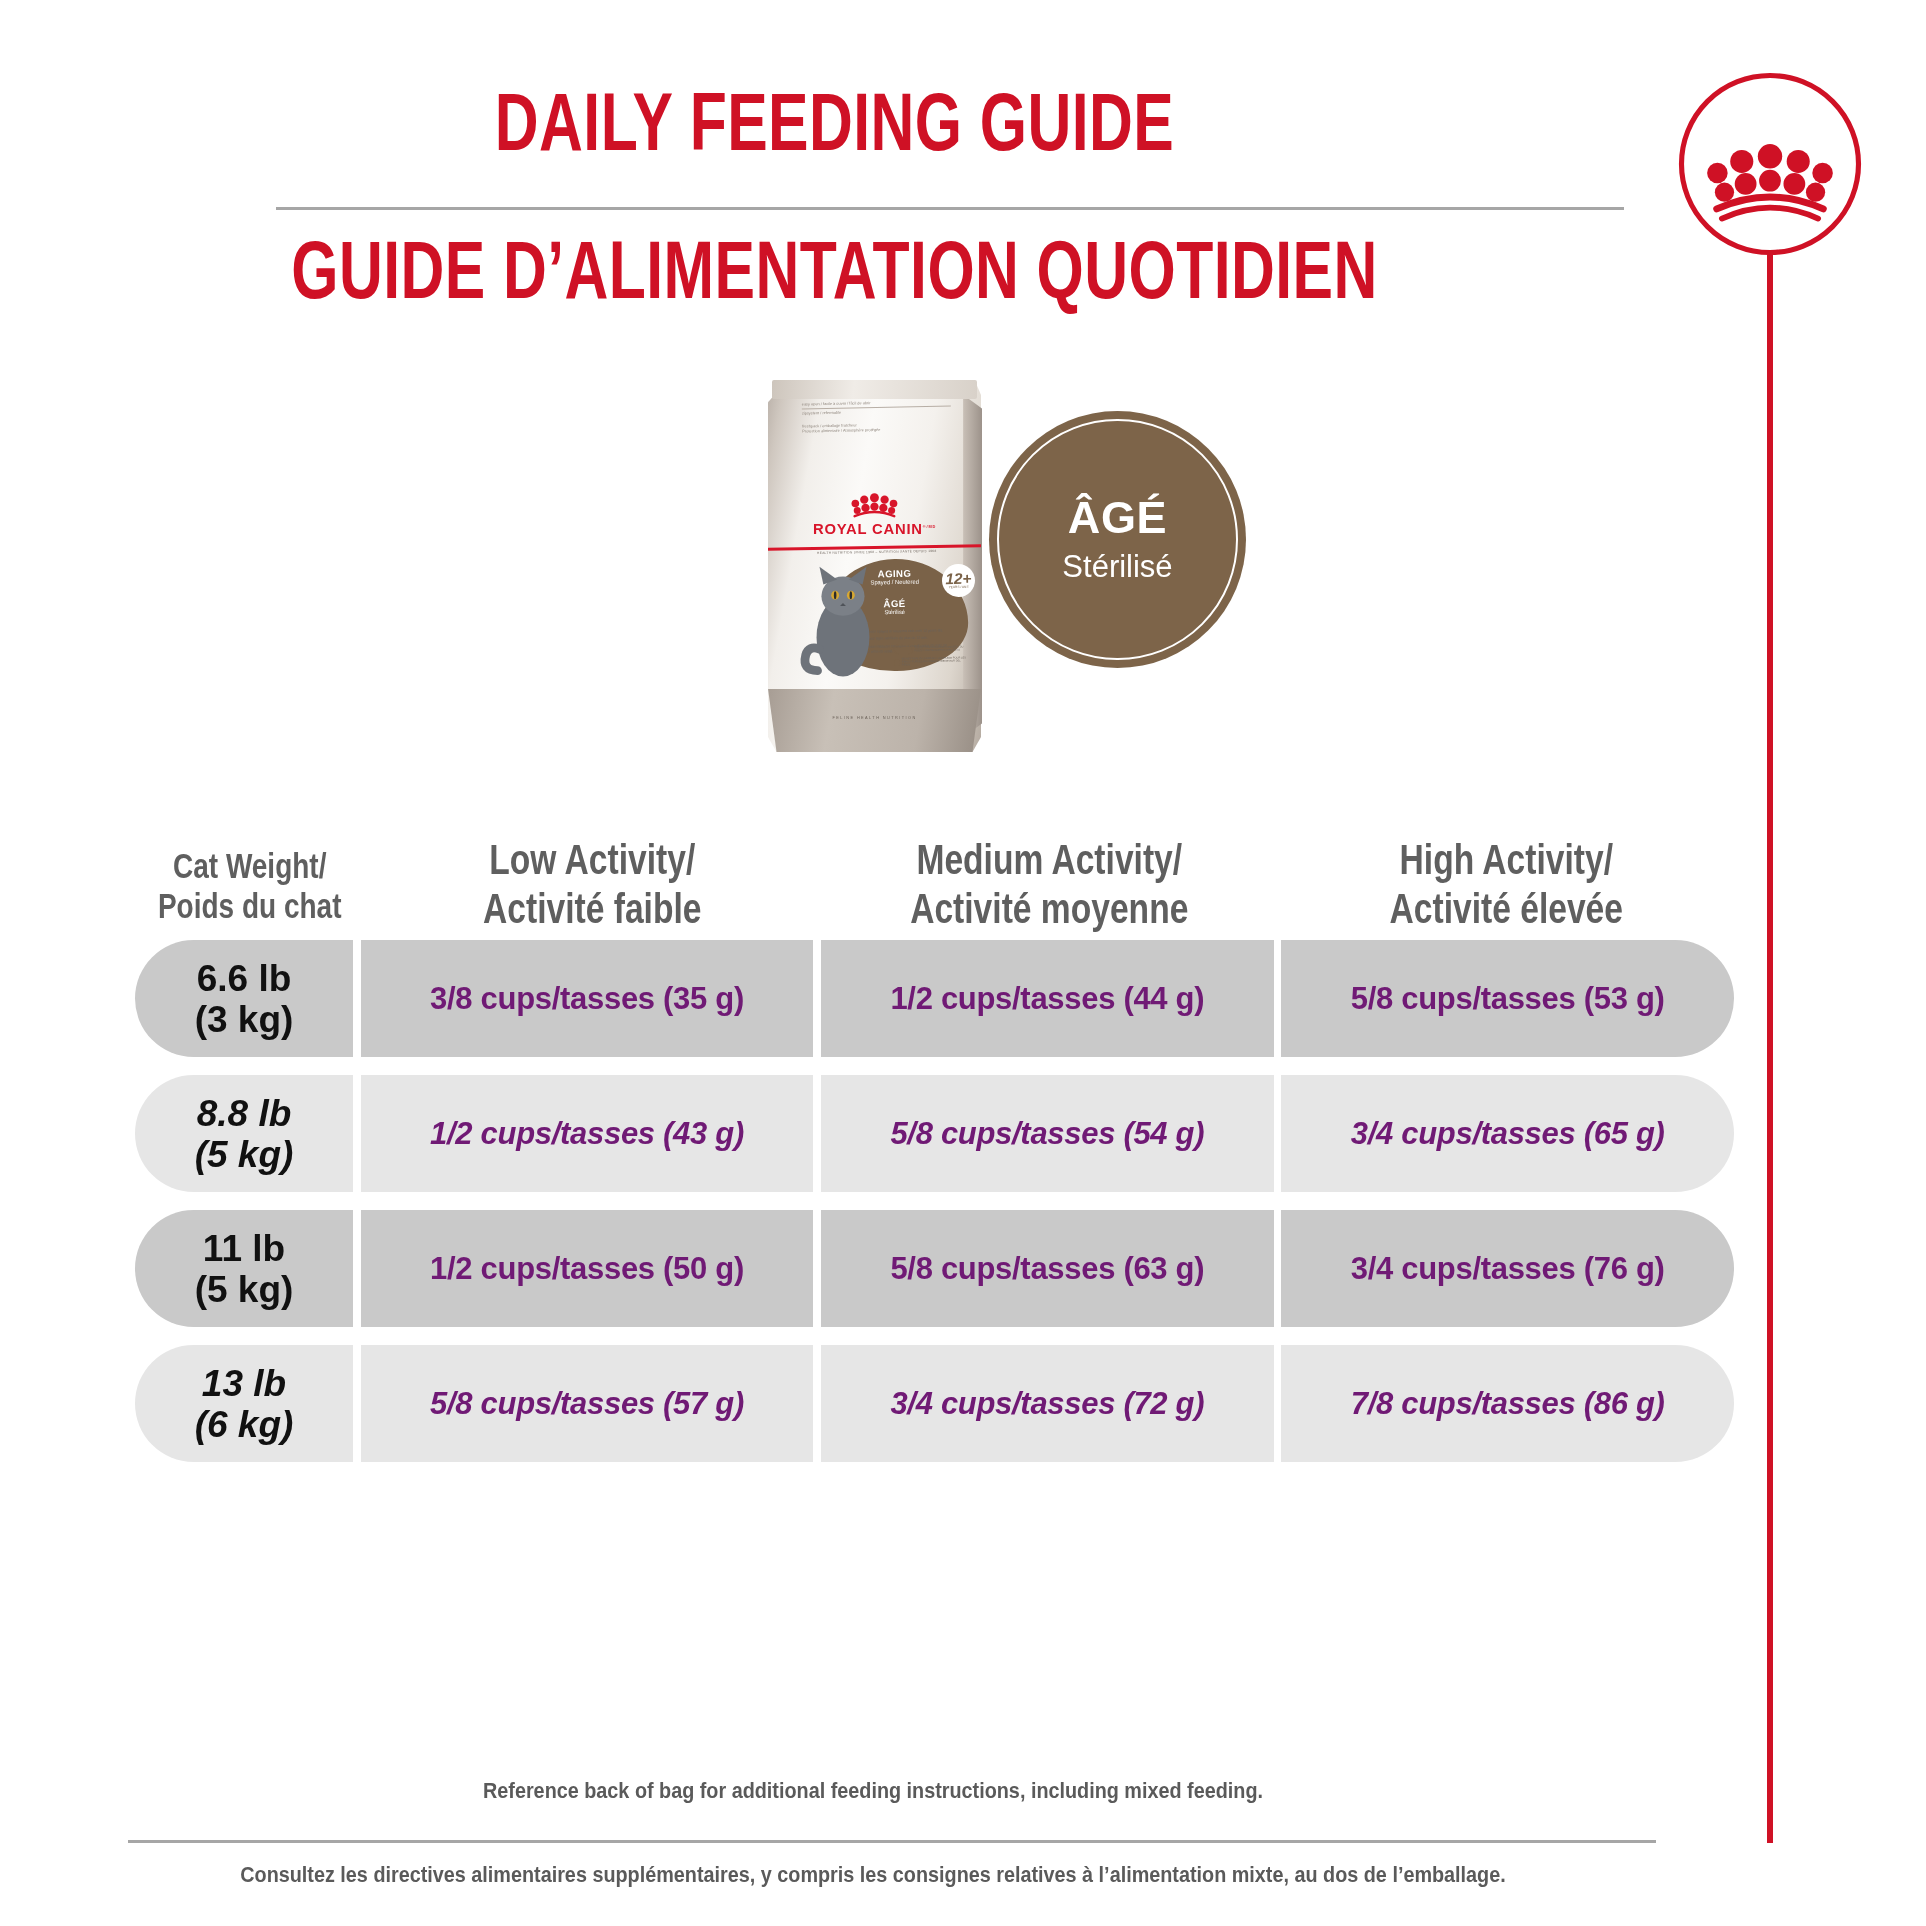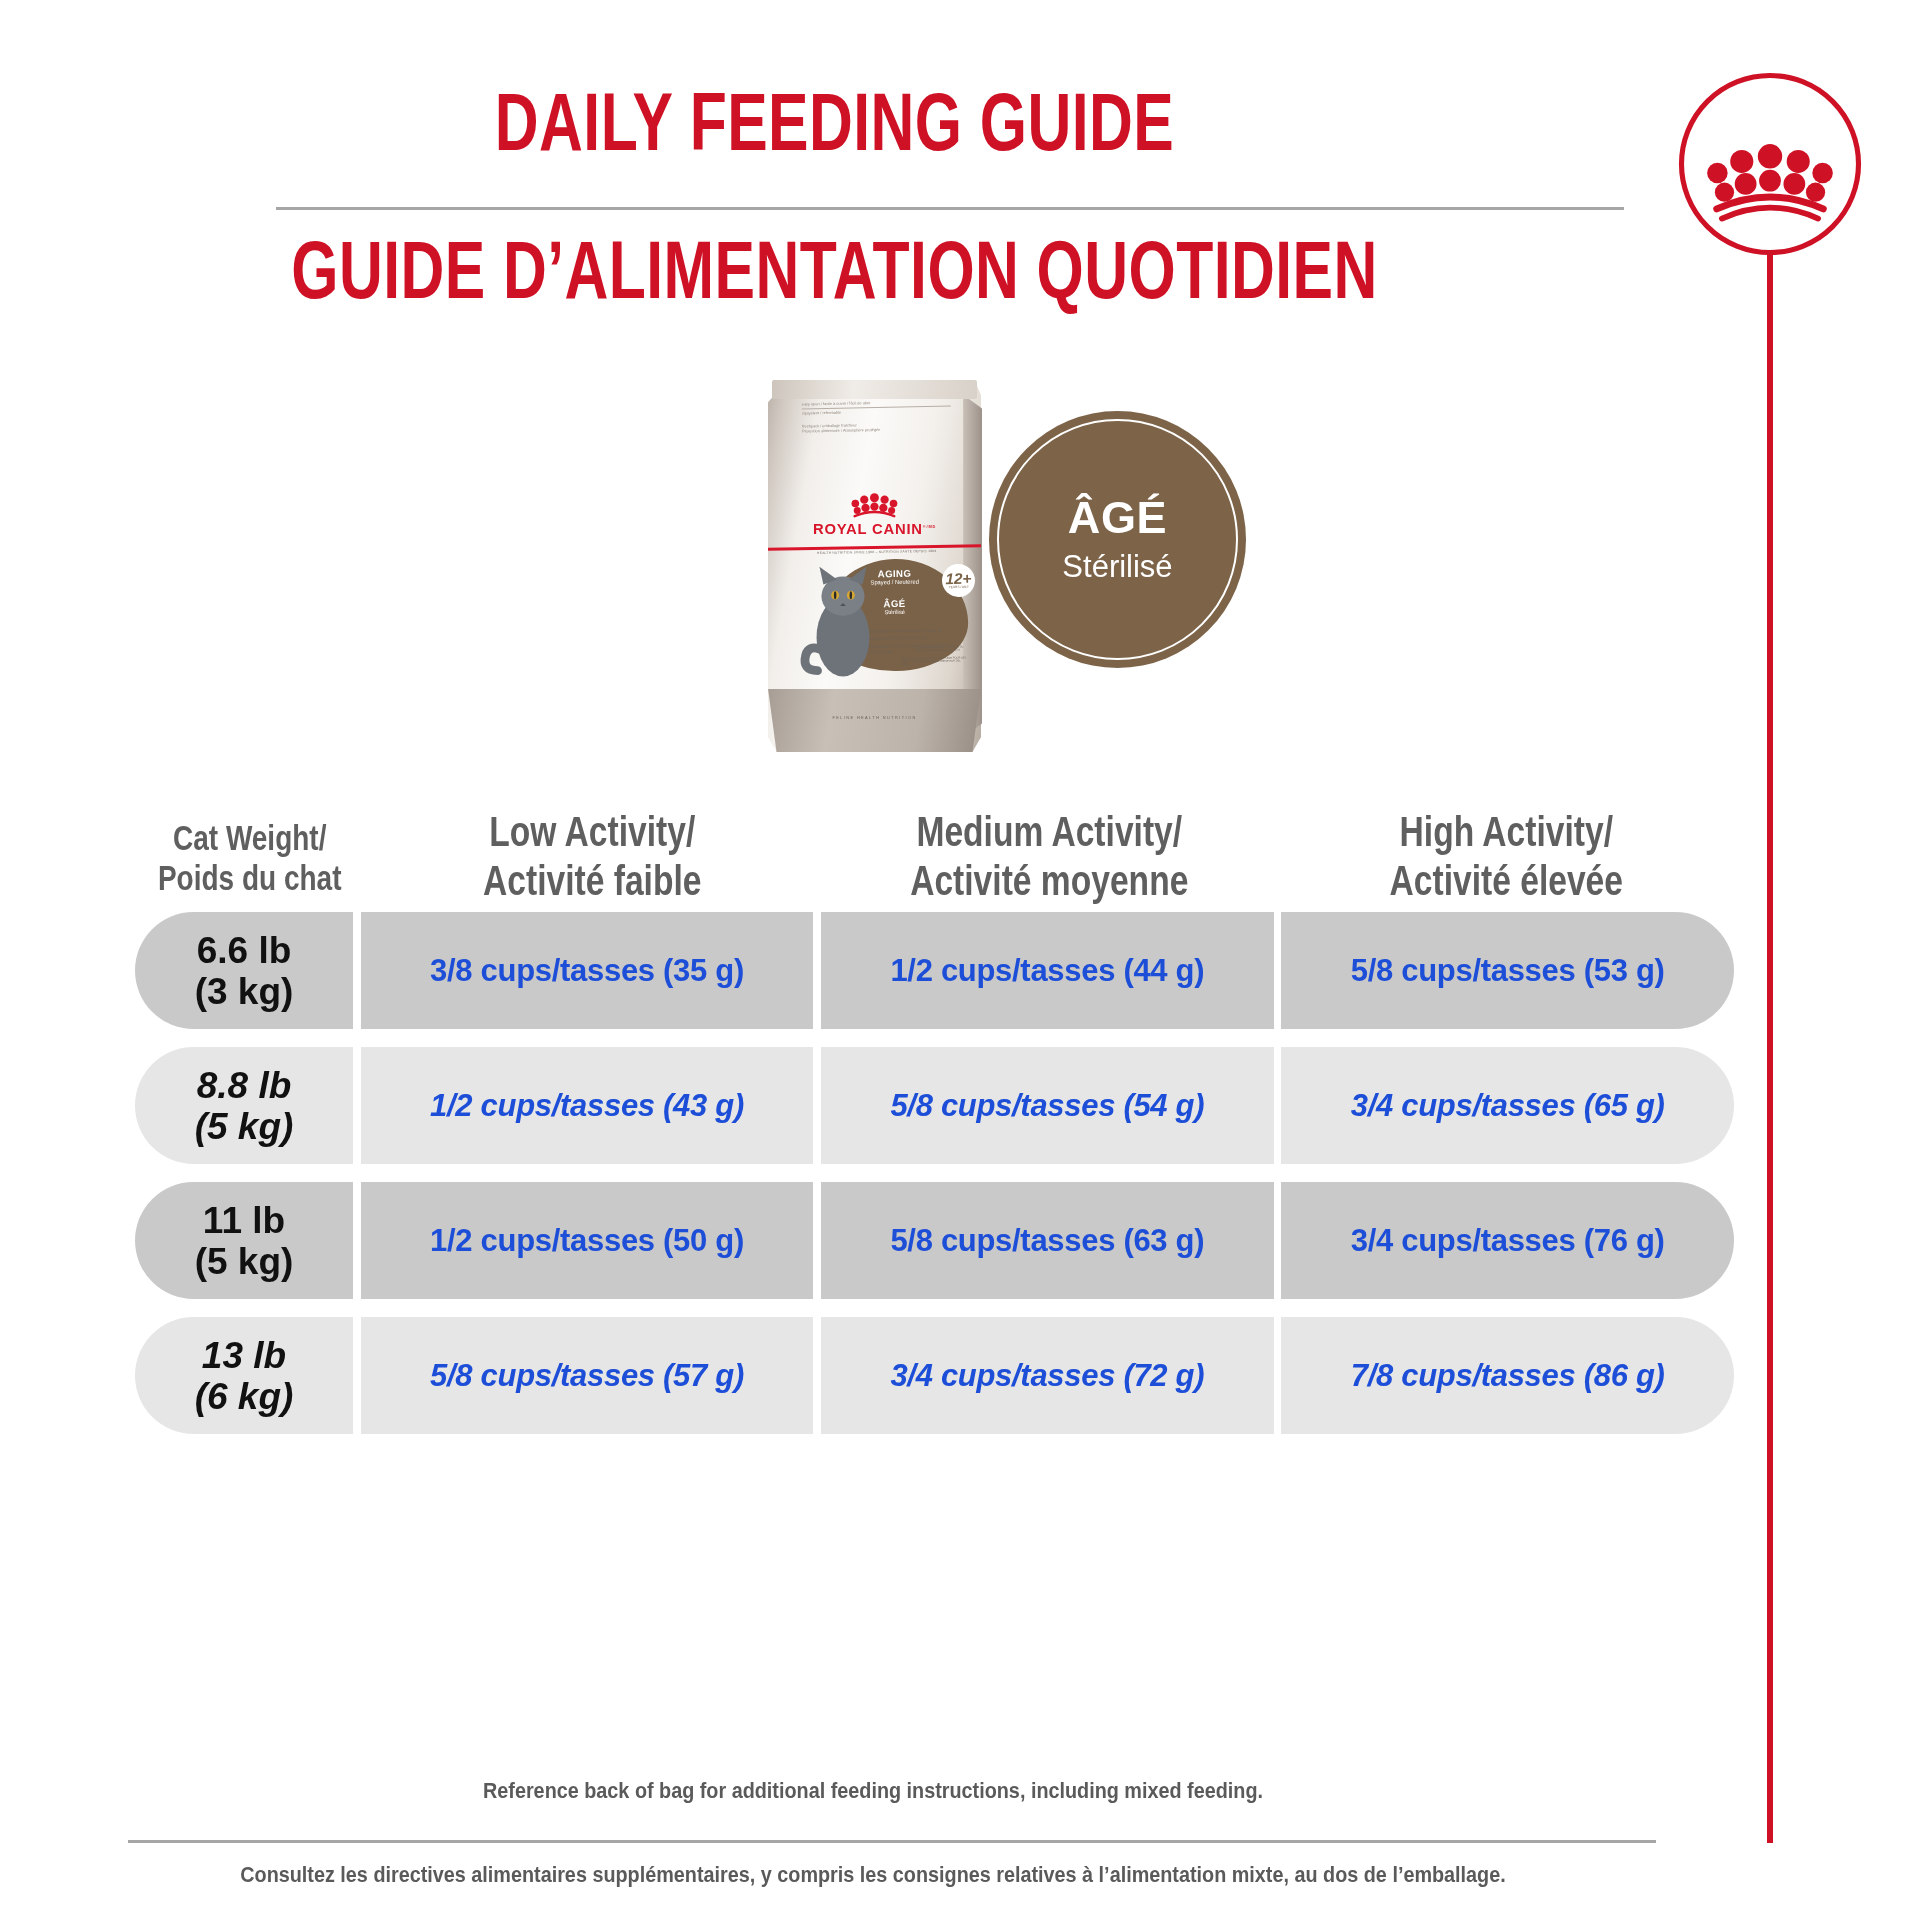--- a/index.html
+++ b/index.html
@@ -271,21 +271,21 @@
     font-size: 31px;
     font-weight: 400;
     line-height: 39px;
     margin-top: 3.9px;
   }
 
   
   .table {
     position: absolute;
     left: 135px;
-    top: 764px;
+    top: 792px;
     width: 1599px;
   }
   .thead {
     display: flex;
     align-items: flex-end;
     height: 148px;
   }
   .th {
     color: #5f5f5f;
     font-weight: 700;
@@ -323,21 +323,21 @@
     flex-direction: column;
     color: #111111;
     font-weight: 700;
     font-size: 37px;
     line-height: 41px;
     text-align: center;
     margin-right: 7.7px;
   }
   .c-data {
     flex: 1 1 0;
-    color: #1d4ed8;
+    color: #701a75;
     font-weight: 700;
     font-size: 31px;
     font-family: "Liberation Sans Narrow", "Liberation Sans", sans-serif;
     transform: none;
     white-space: nowrap;
     margin-right: 7.7px;
     letter-spacing: -0.3px;
   }
   .c-data:last-child {
     margin-right: 0;

